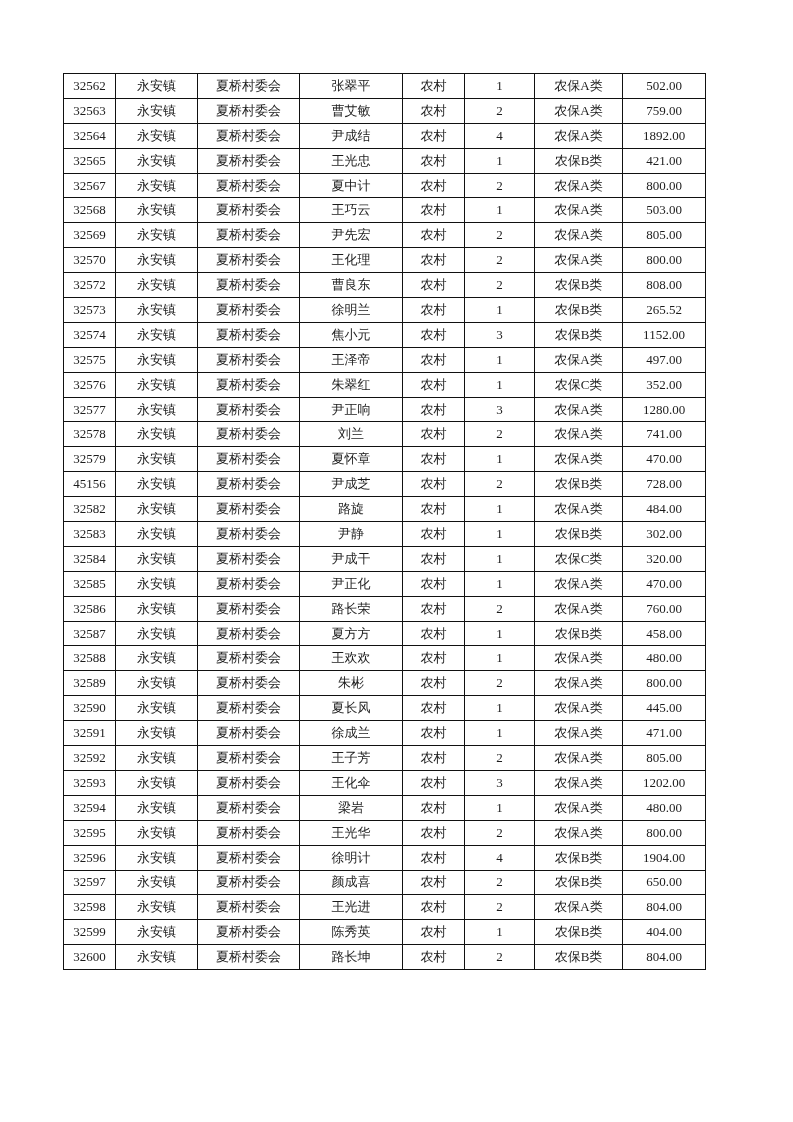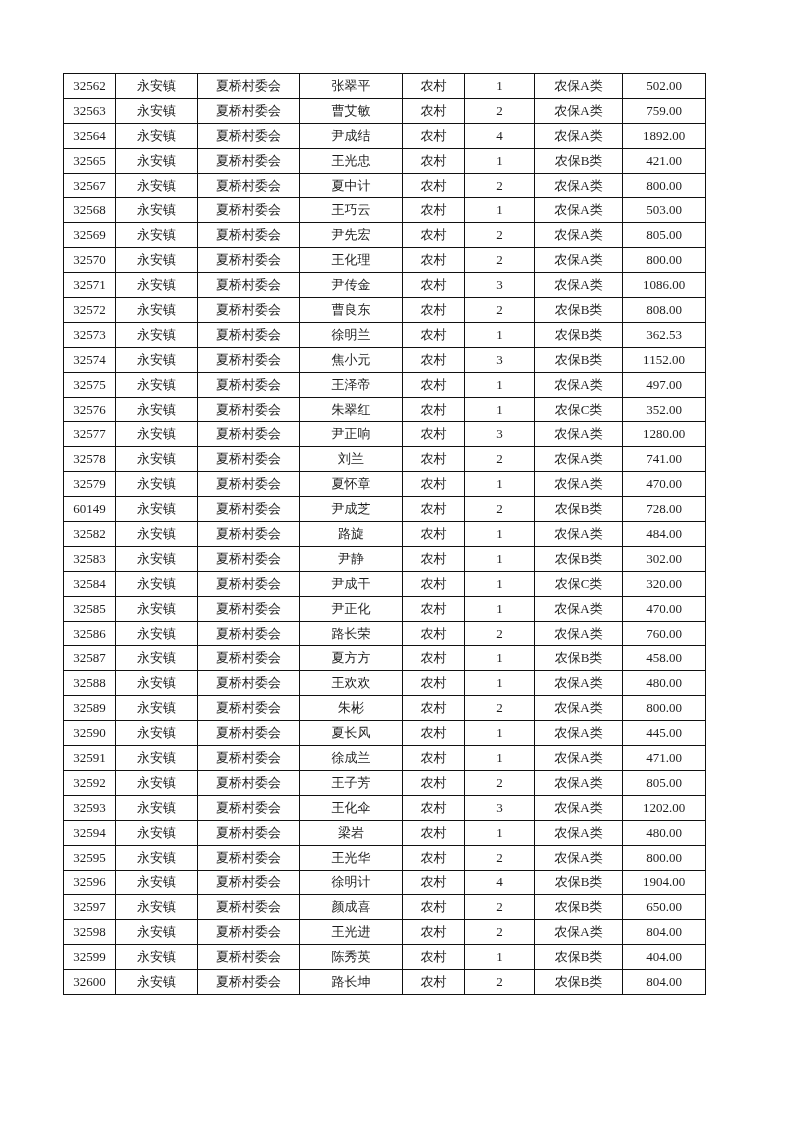--- a/index.html
+++ b/index.html
@@ -139,48 +139,38 @@
     <td>32570</td>
     <td>永安镇</td>
     <td>夏桥村委会</td>
     <td>王化理</td>
     <td>农村</td>
     <td>2</td>
     <td>农保A类</td>
     <td>800.00</td>
   </tr>
         <tr>
-    <td>32571</td>
-    <td>永安镇</td>
-    <td>夏桥村委会</td>
-    <td>尹传金</td>
-    <td>农村</td>
-    <td>3</td>
-    <td>农保A类</td>
-    <td>1086.00</td>
-  </tr>
-        <tr>
     <td>32572</td>
     <td>永安镇</td>
     <td>夏桥村委会</td>
     <td>曹良东</td>
     <td>农村</td>
     <td>2</td>
     <td>农保B类</td>
     <td>808.00</td>
   </tr>
         <tr>
     <td>32573</td>
     <td>永安镇</td>
     <td>夏桥村委会</td>
     <td>徐明兰</td>
     <td>农村</td>
     <td>1</td>
     <td>农保B类</td>
-    <td>362.53</td>
+    <td>265.52</td>
   </tr>
         <tr>
     <td>32574</td>
     <td>永安镇</td>
     <td>夏桥村委会</td>
     <td>焦小元</td>
     <td>农村</td>
     <td>3</td>
     <td>农保B类</td>
     <td>1152.00</td>
@@ -229,21 +219,21 @@
     <td>32579</td>
     <td>永安镇</td>
     <td>夏桥村委会</td>
     <td>夏怀章</td>
     <td>农村</td>
     <td>1</td>
     <td>农保A类</td>
     <td>470.00</td>
   </tr>
         <tr>
-    <td>60149</td>
+    <td>45156</td>
     <td>永安镇</td>
     <td>夏桥村委会</td>
     <td>尹成芝</td>
     <td>农村</td>
     <td>2</td>
     <td>农保B类</td>
     <td>728.00</td>
   </tr>
         <tr>
     <td>32582</td>

